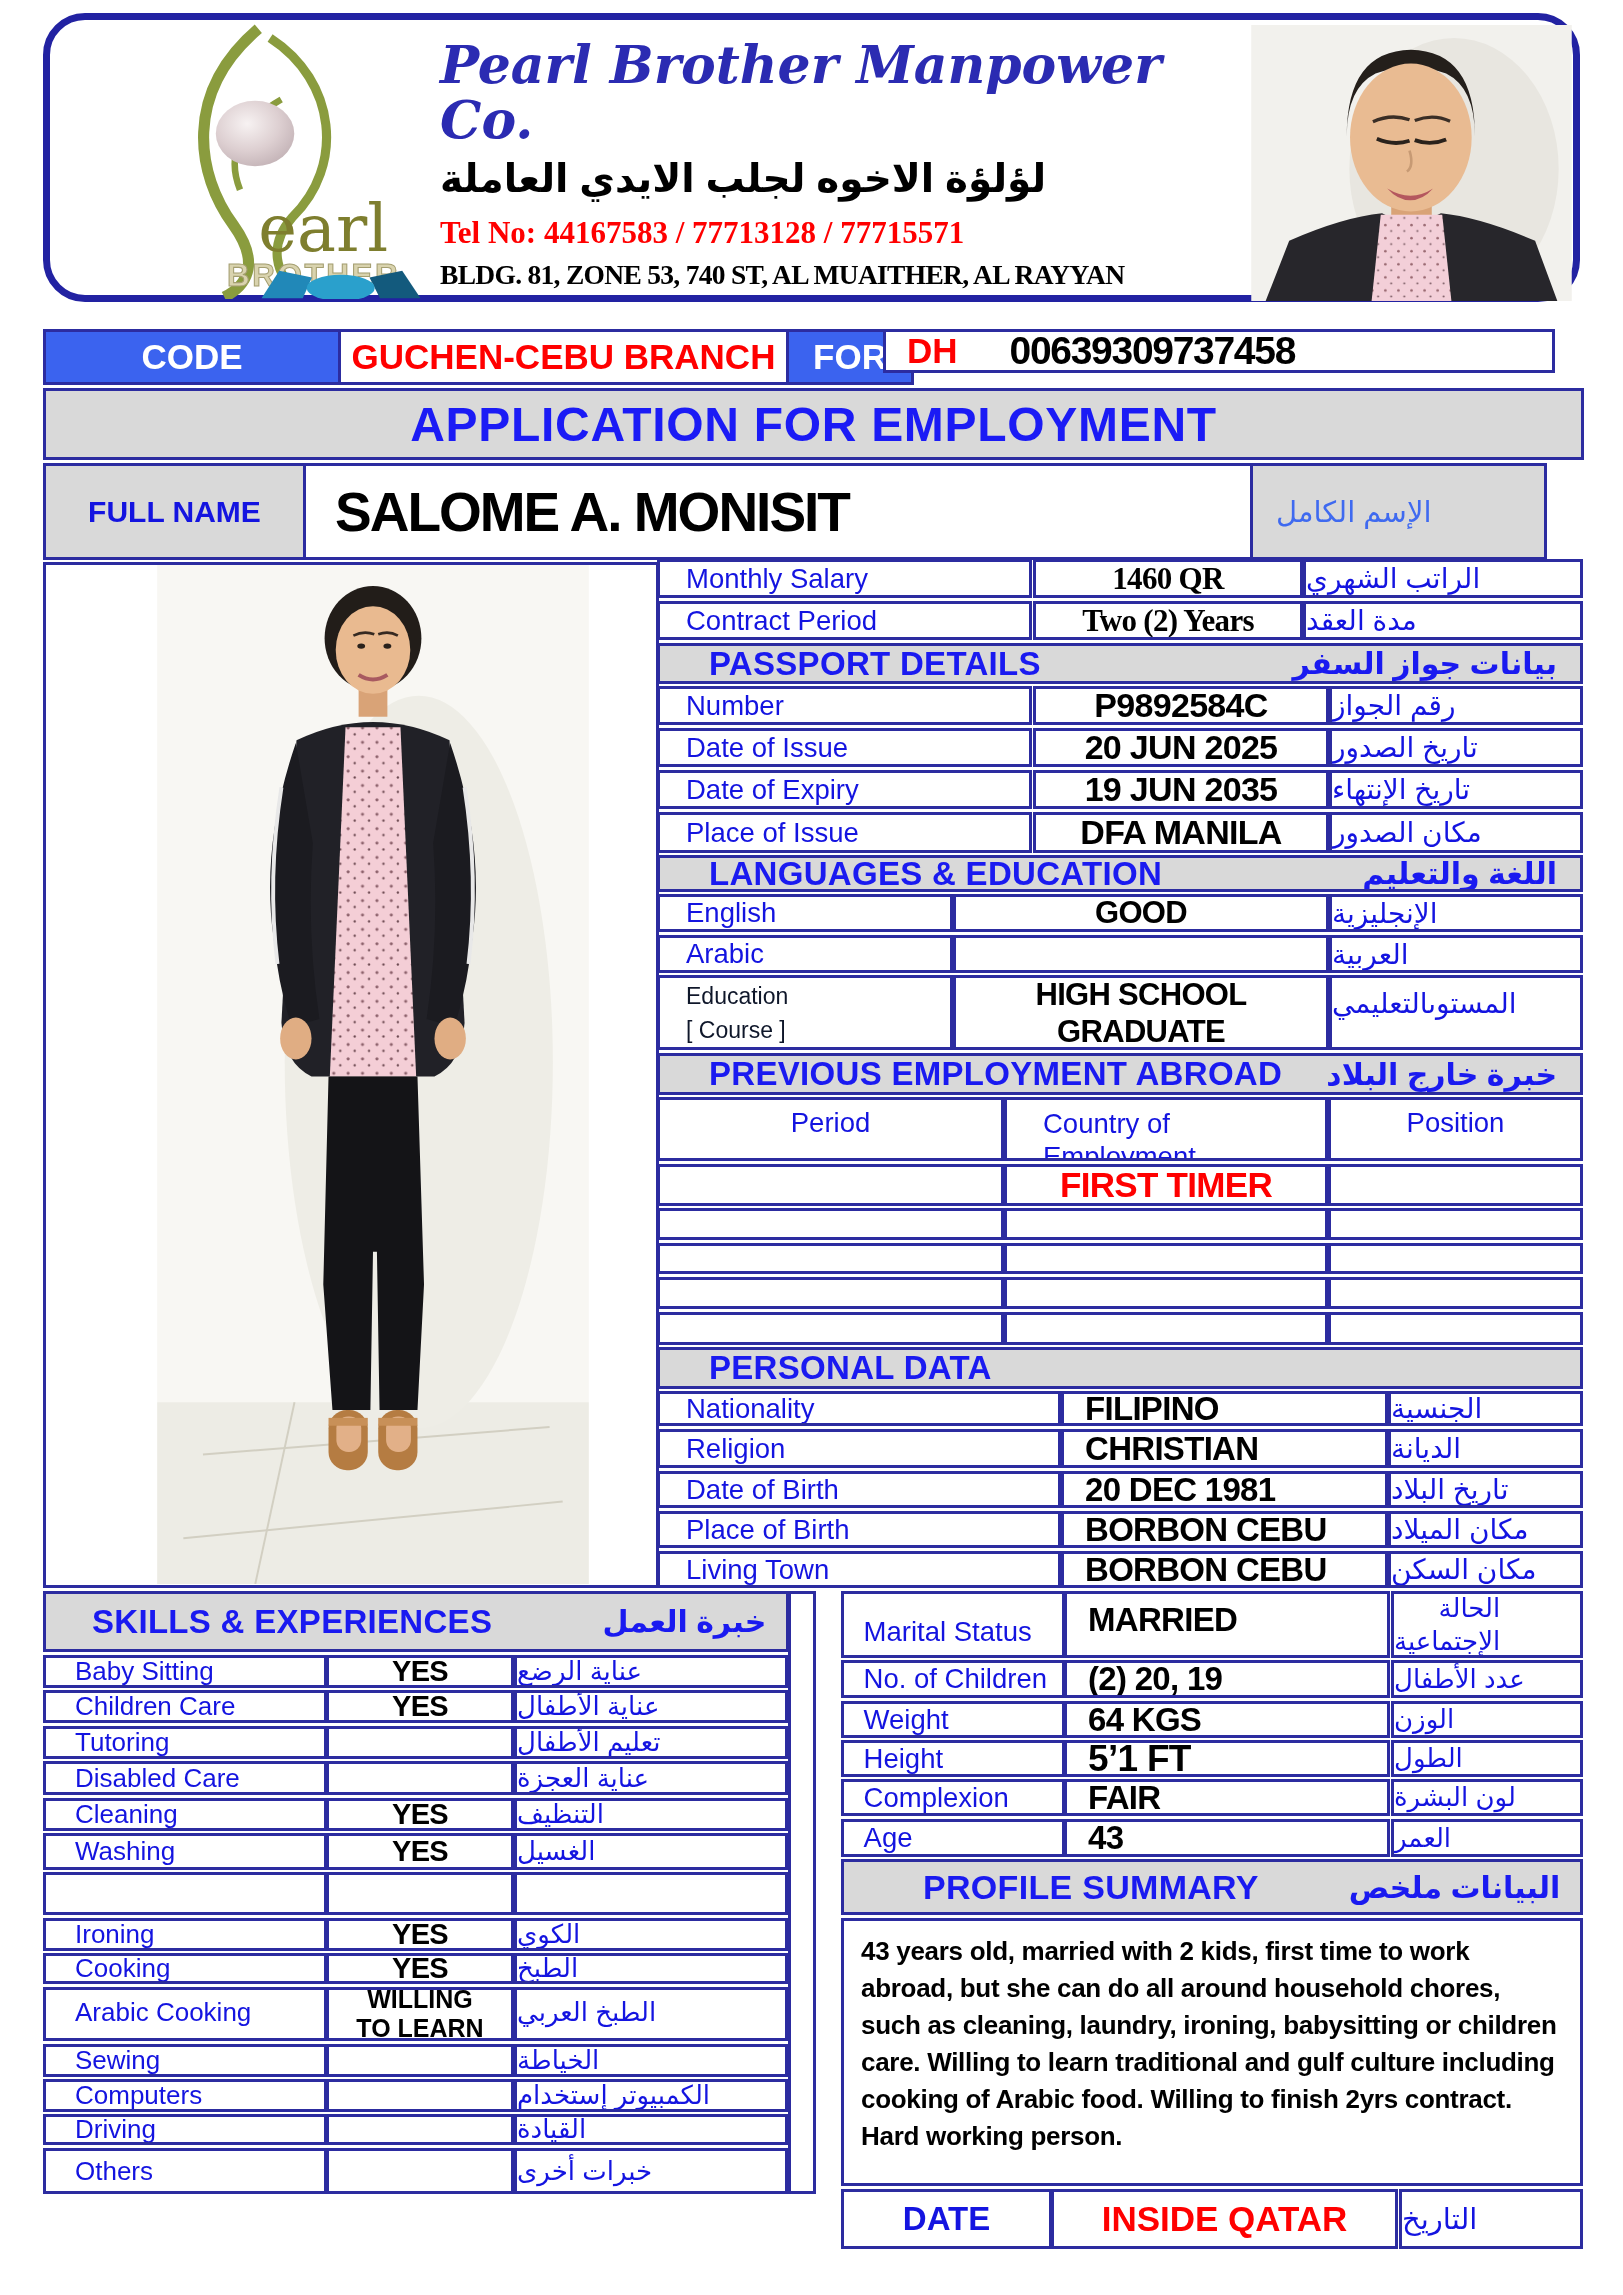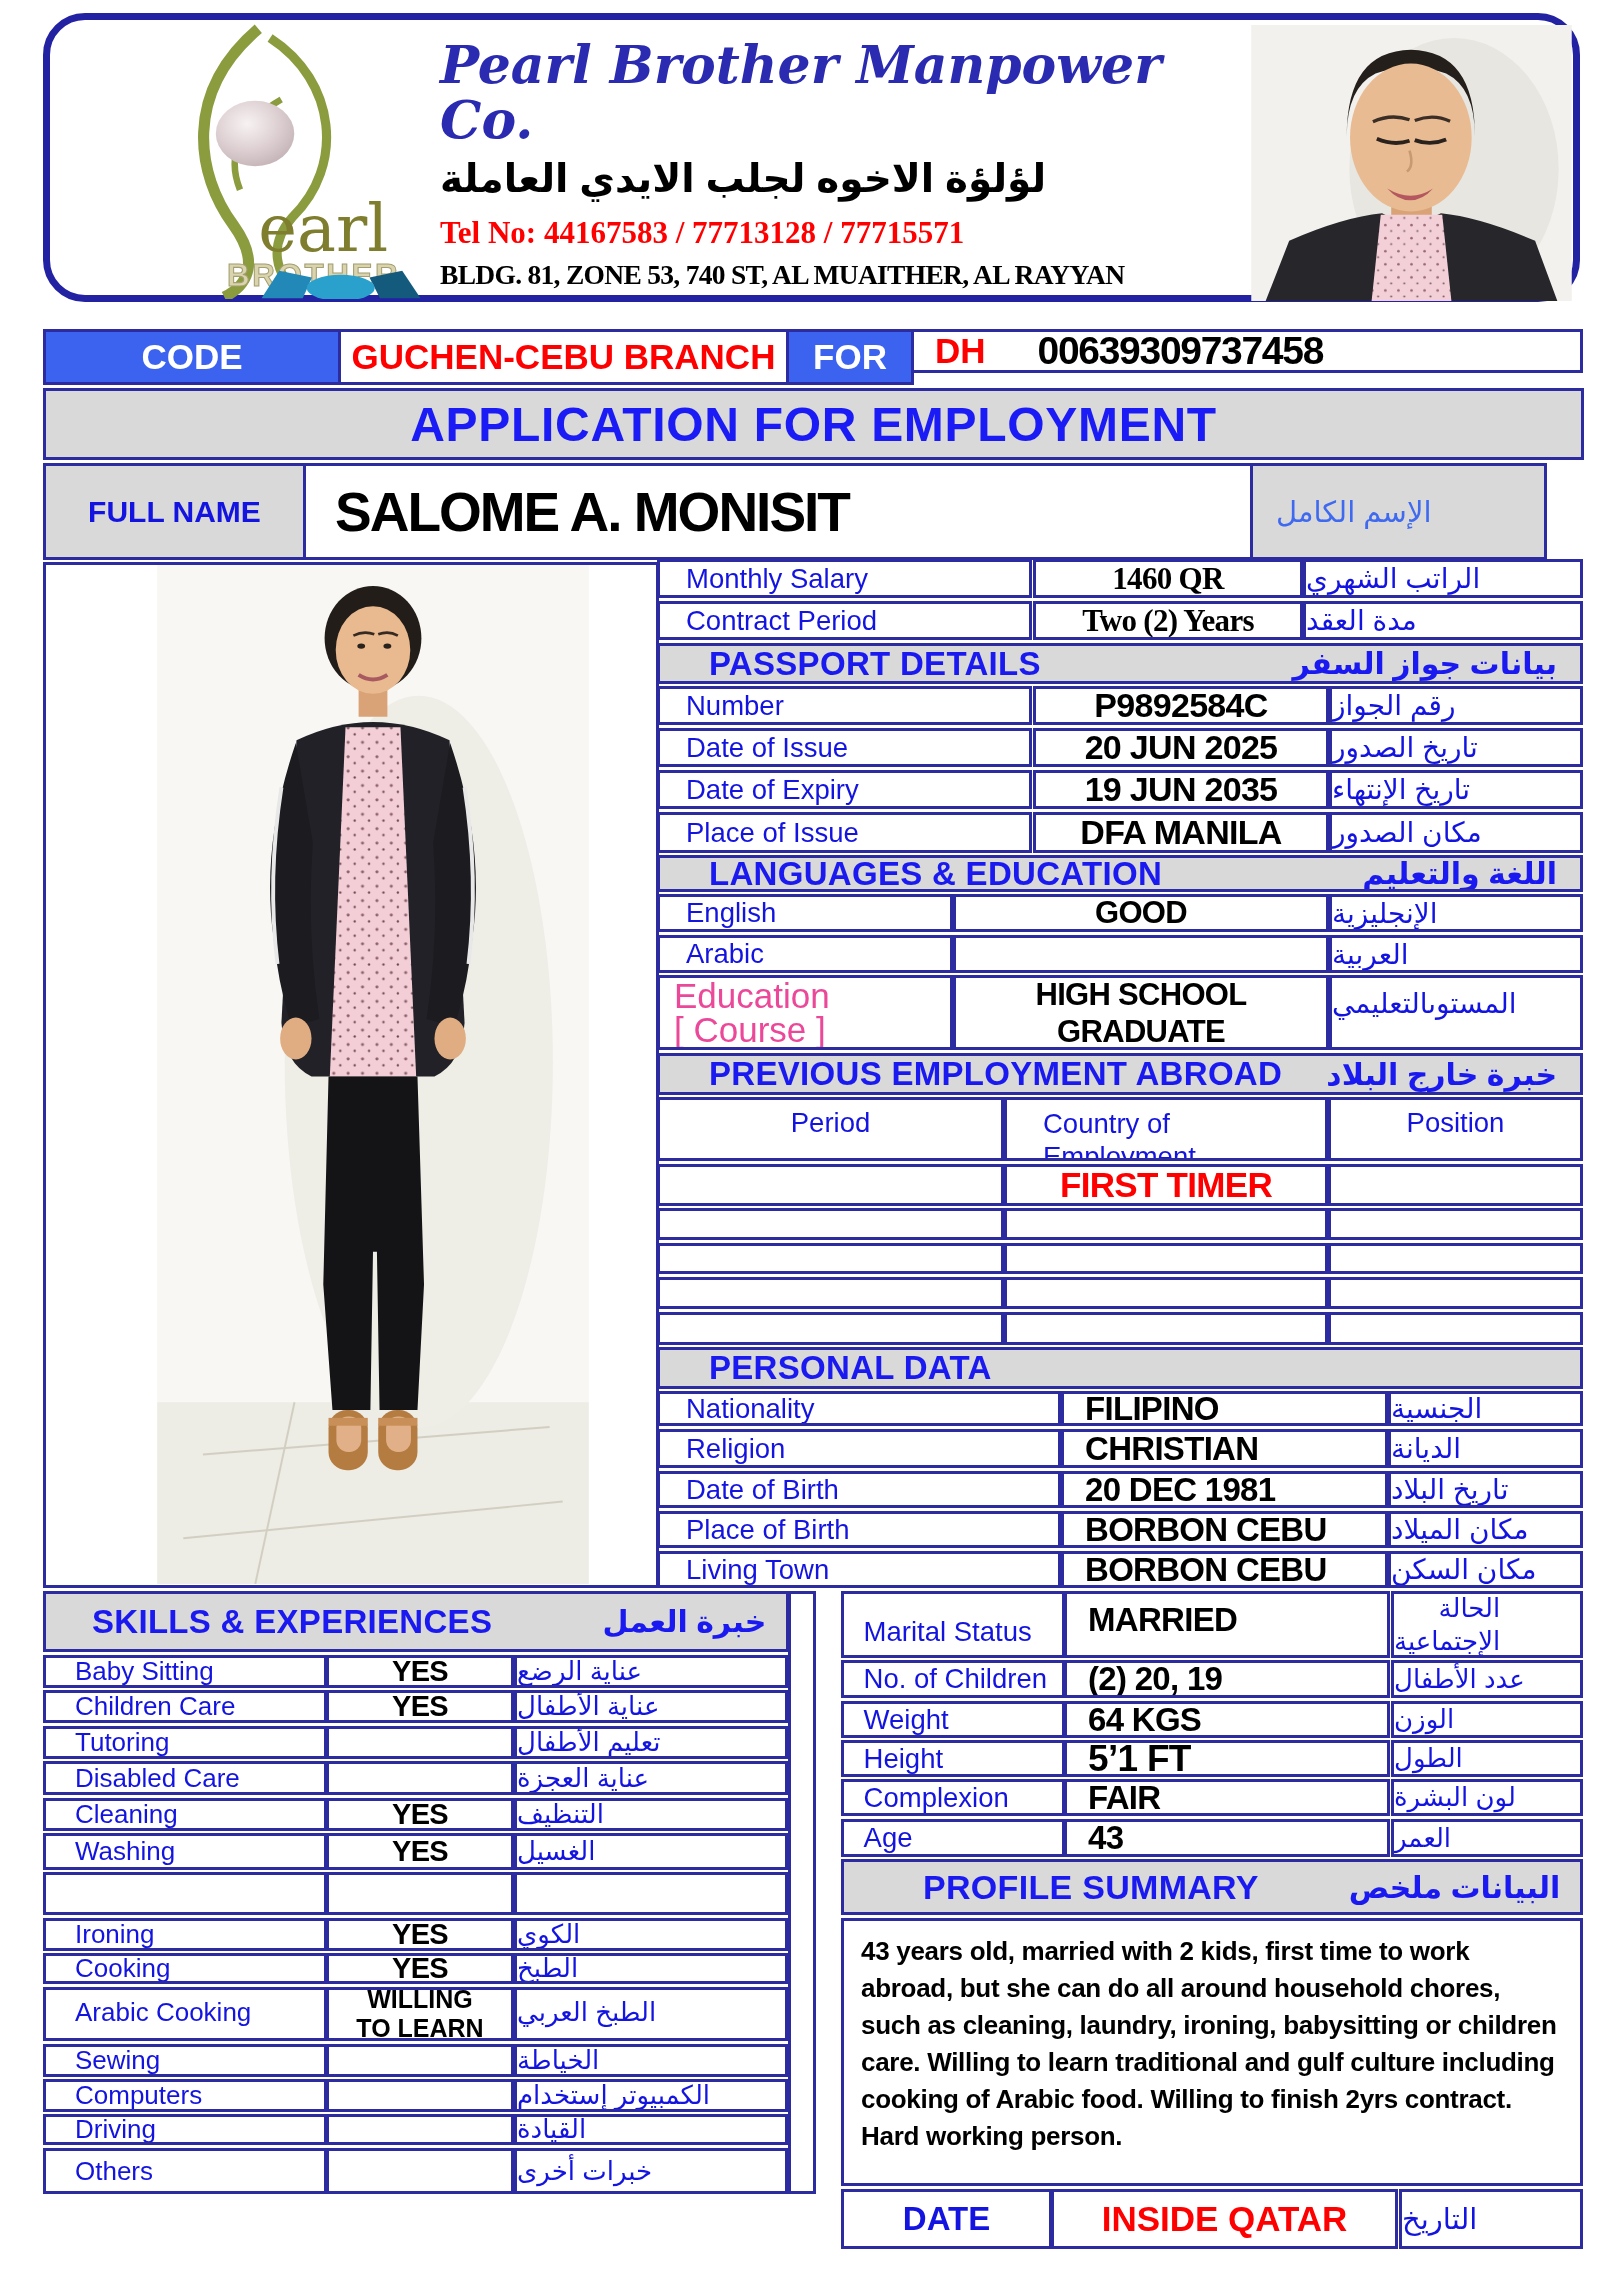--- a/index.html
+++ b/index.html
@@ -99,21 +99,21 @@
 
 <div class="c bluebg center" style="left:43px;top:329px;width:298px;height:56px">
   <span class="whitebold">CODE</span>
 </div>
 <div class="c center" style="left:338px;top:329px;width:451px;height:56px">
   <span class="redbold" style="font-size:35px">GUCHEN-CEBU BRANCH</span>
 </div>
 <div class="c bluebg center" style="left:786px;top:329px;width:128px;height:56px">
   <span class="whitebold">FOR</span>
 </div>
-<div class="c" style="left:911px;top:329px;width:672px;height:44px">
+<div class="c" style="left:883px;top:329px;width:672px;height:44px">
   <span class="redbold" style="font-size:35px;margin-left:21px">DH</span>
   <span style="font-weight:bold;font-size:39px;letter-spacing:-1.3px;margin-left:52px">00639309737458</span>
 </div>
 
 <div class="c gray center" style="left:43px;top:388px;width:1541px;height:72px">
   <span style="color:#1b1bf5;font-weight:bold;font-size:48px;letter-spacing:0.7px">APPLICATION FOR EMPLOYMENT</span>
 </div>
 
 <div class="c gray center" style="left:43px;top:463px;width:263px;height:97px">
   <span style="color:#1414e0;font-weight:bold;font-size:30px">FULL NAME</span>
@@ -201,21 +201,21 @@
 
 <div class="c lab" style="left:657px;top:894px;width:296px;height:38px">English</div>
 <div class="c val center" style="left:953px;top:894px;width:376px;height:38px">GOOD</div>
 <div class="c arb right" dir="rtl" style="left:1329px;top:894px;width:254px;height:38px">الإنجليزية</div>
 
 <div class="c lab" style="left:657px;top:935px;width:296px;height:38px">Arabic</div>
 <div class="c val center" style="left:953px;top:935px;width:376px;height:38px"></div>
 <div class="c arb right" dir="rtl" style="left:1329px;top:935px;width:254px;height:38px">العربية</div>
 
 <div class="c" style="left:657px;top:975px;width:296px;height:75px">
-  <span class="pre" style="color:#ec4899;font-size:35px;margin-left:14px;line-height:34px">Education
+  <span class="pre" style="color:#0f172a;font-size:23px;margin-left:26px;line-height:34px">Education
 [ Course ]</span>
 </div>
 <div class="c center" style="left:953px;top:975px;width:376px;height:75px">
   <span class="pre" style="font-weight:bold;font-size:31px;line-height:37px;letter-spacing:-0.7px">HIGH SCHOOL
 GRADUATE</span>
 </div>
 <div class="c arb right" dir="rtl" style="left:1329px;top:975px;width:254px;height:75px;align-items:flex-start;padding-top:9.2px">المستوىالتعليمي</div>
 
 <div class="c gray sechead" style="left:657px;top:1053px;width:926px;height:42px">
   <span class="en">PREVIOUS EMPLOYMENT ABROAD</span>

